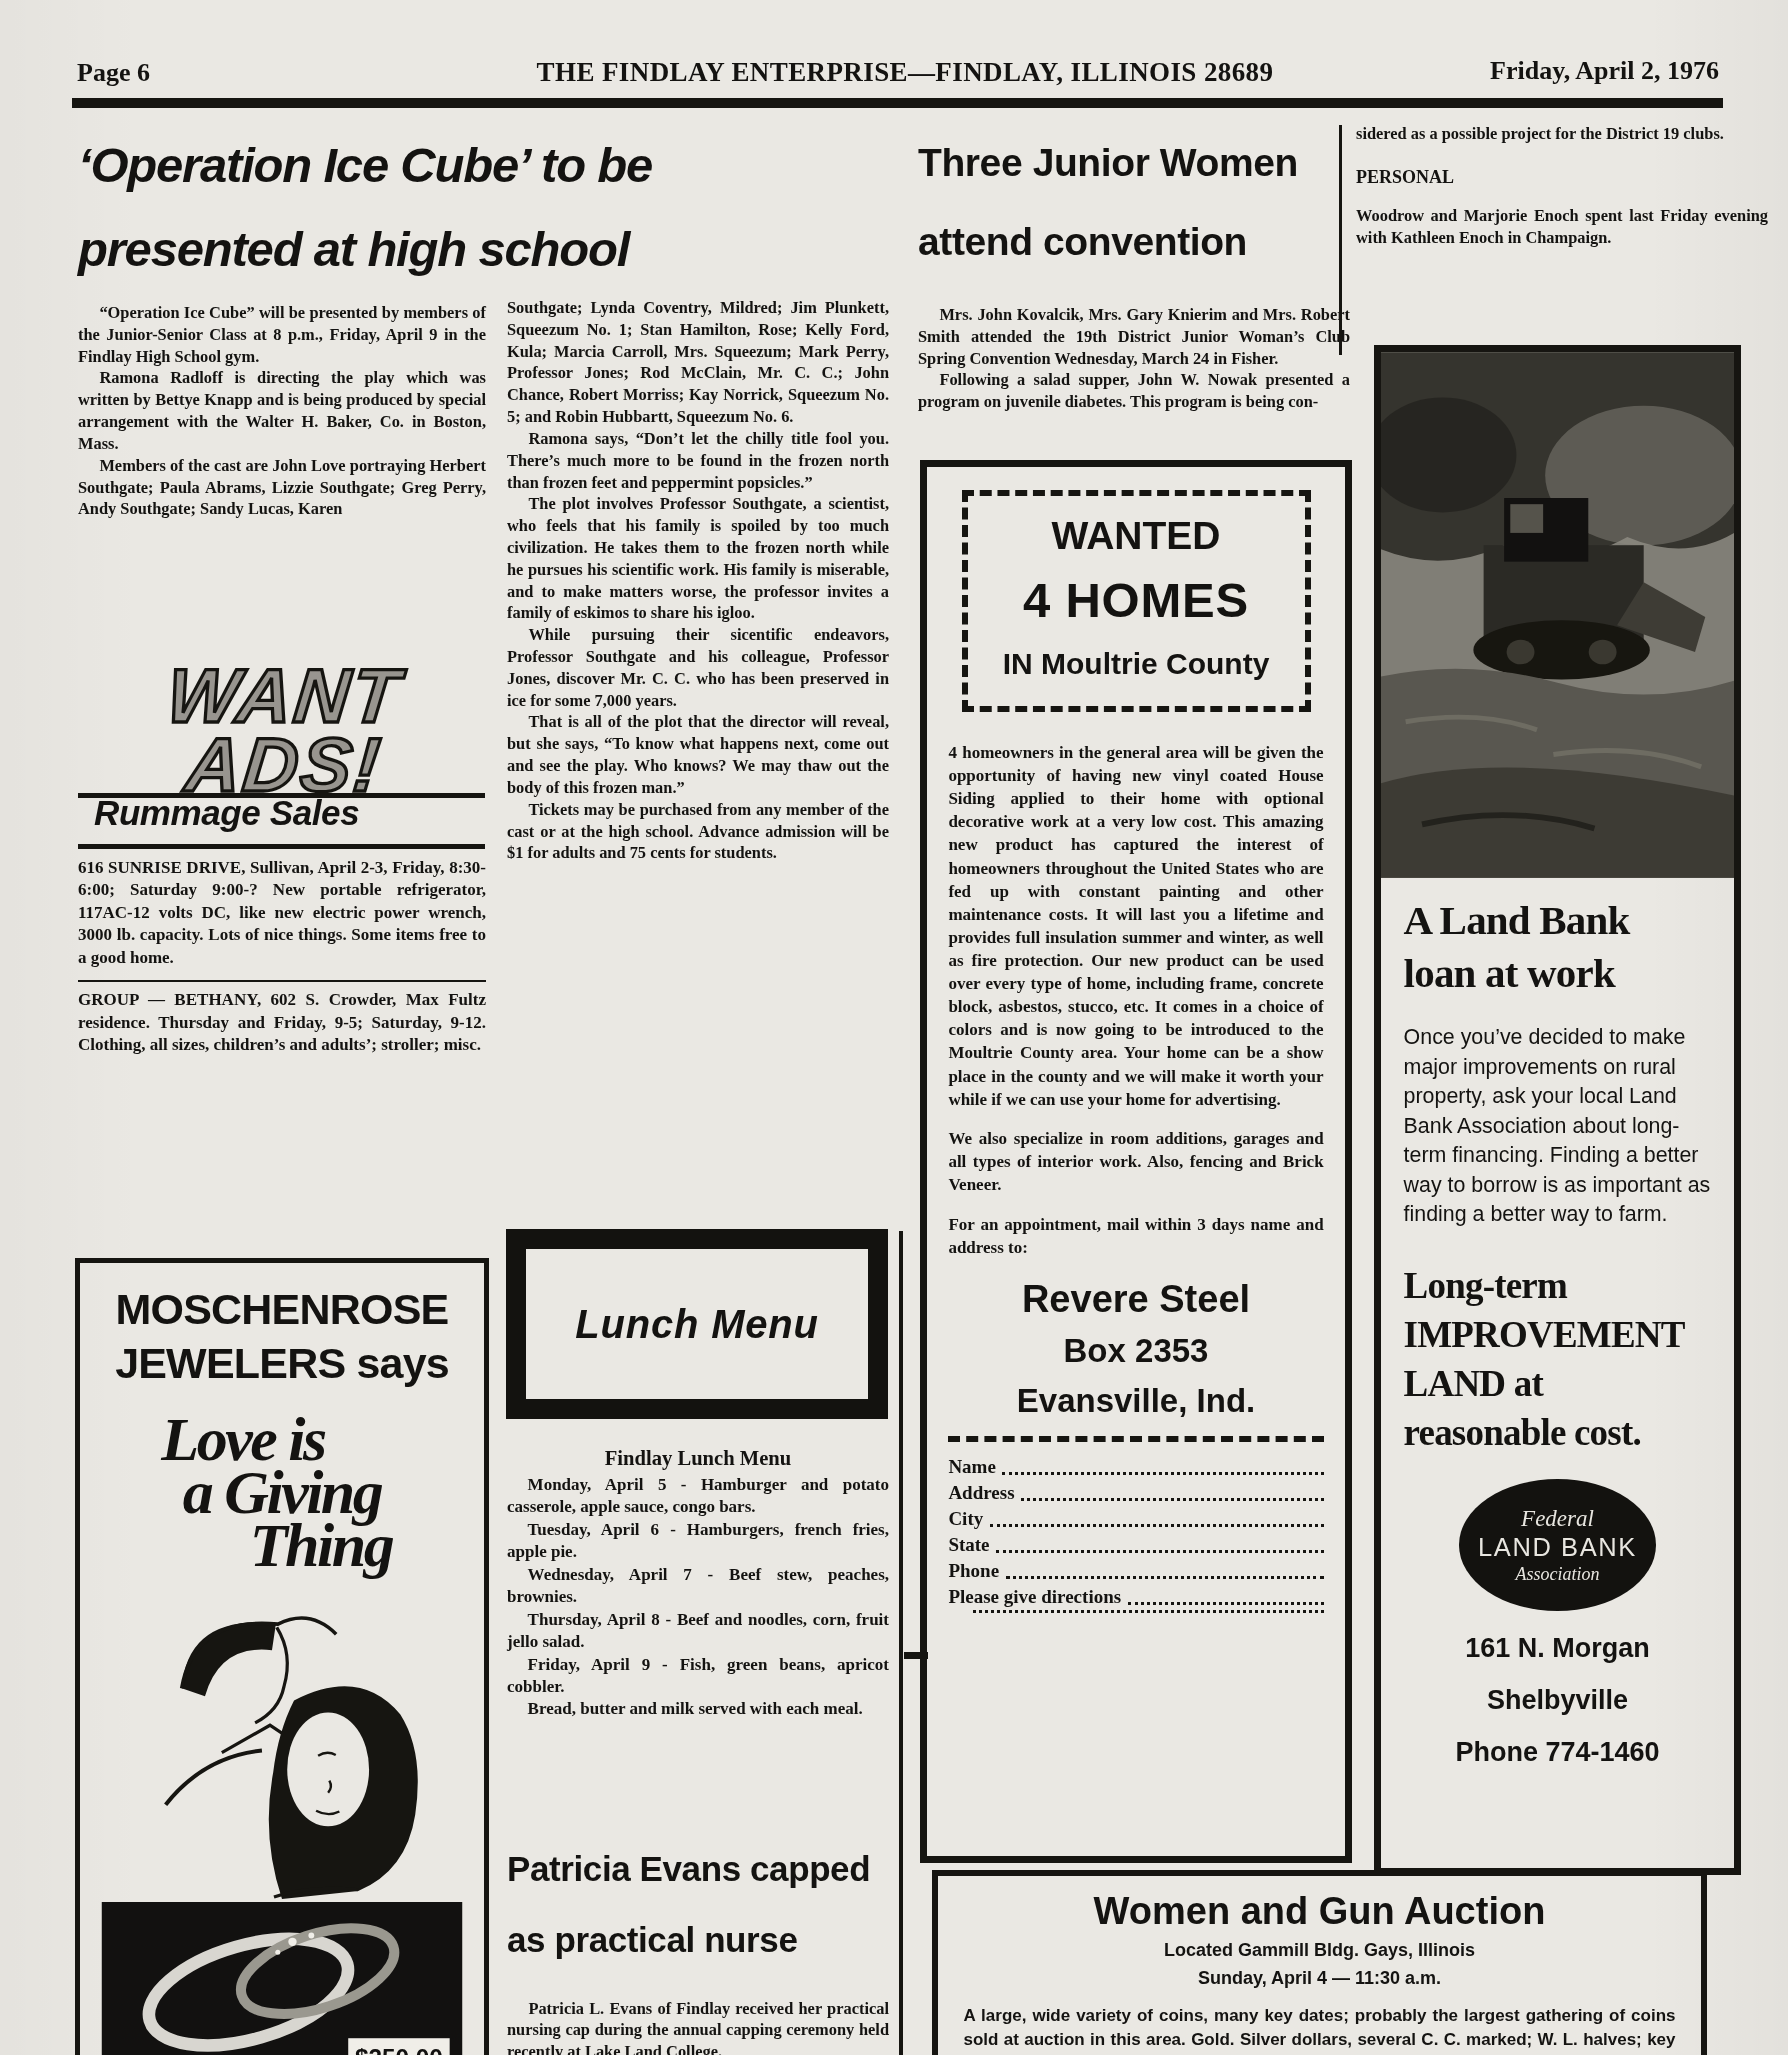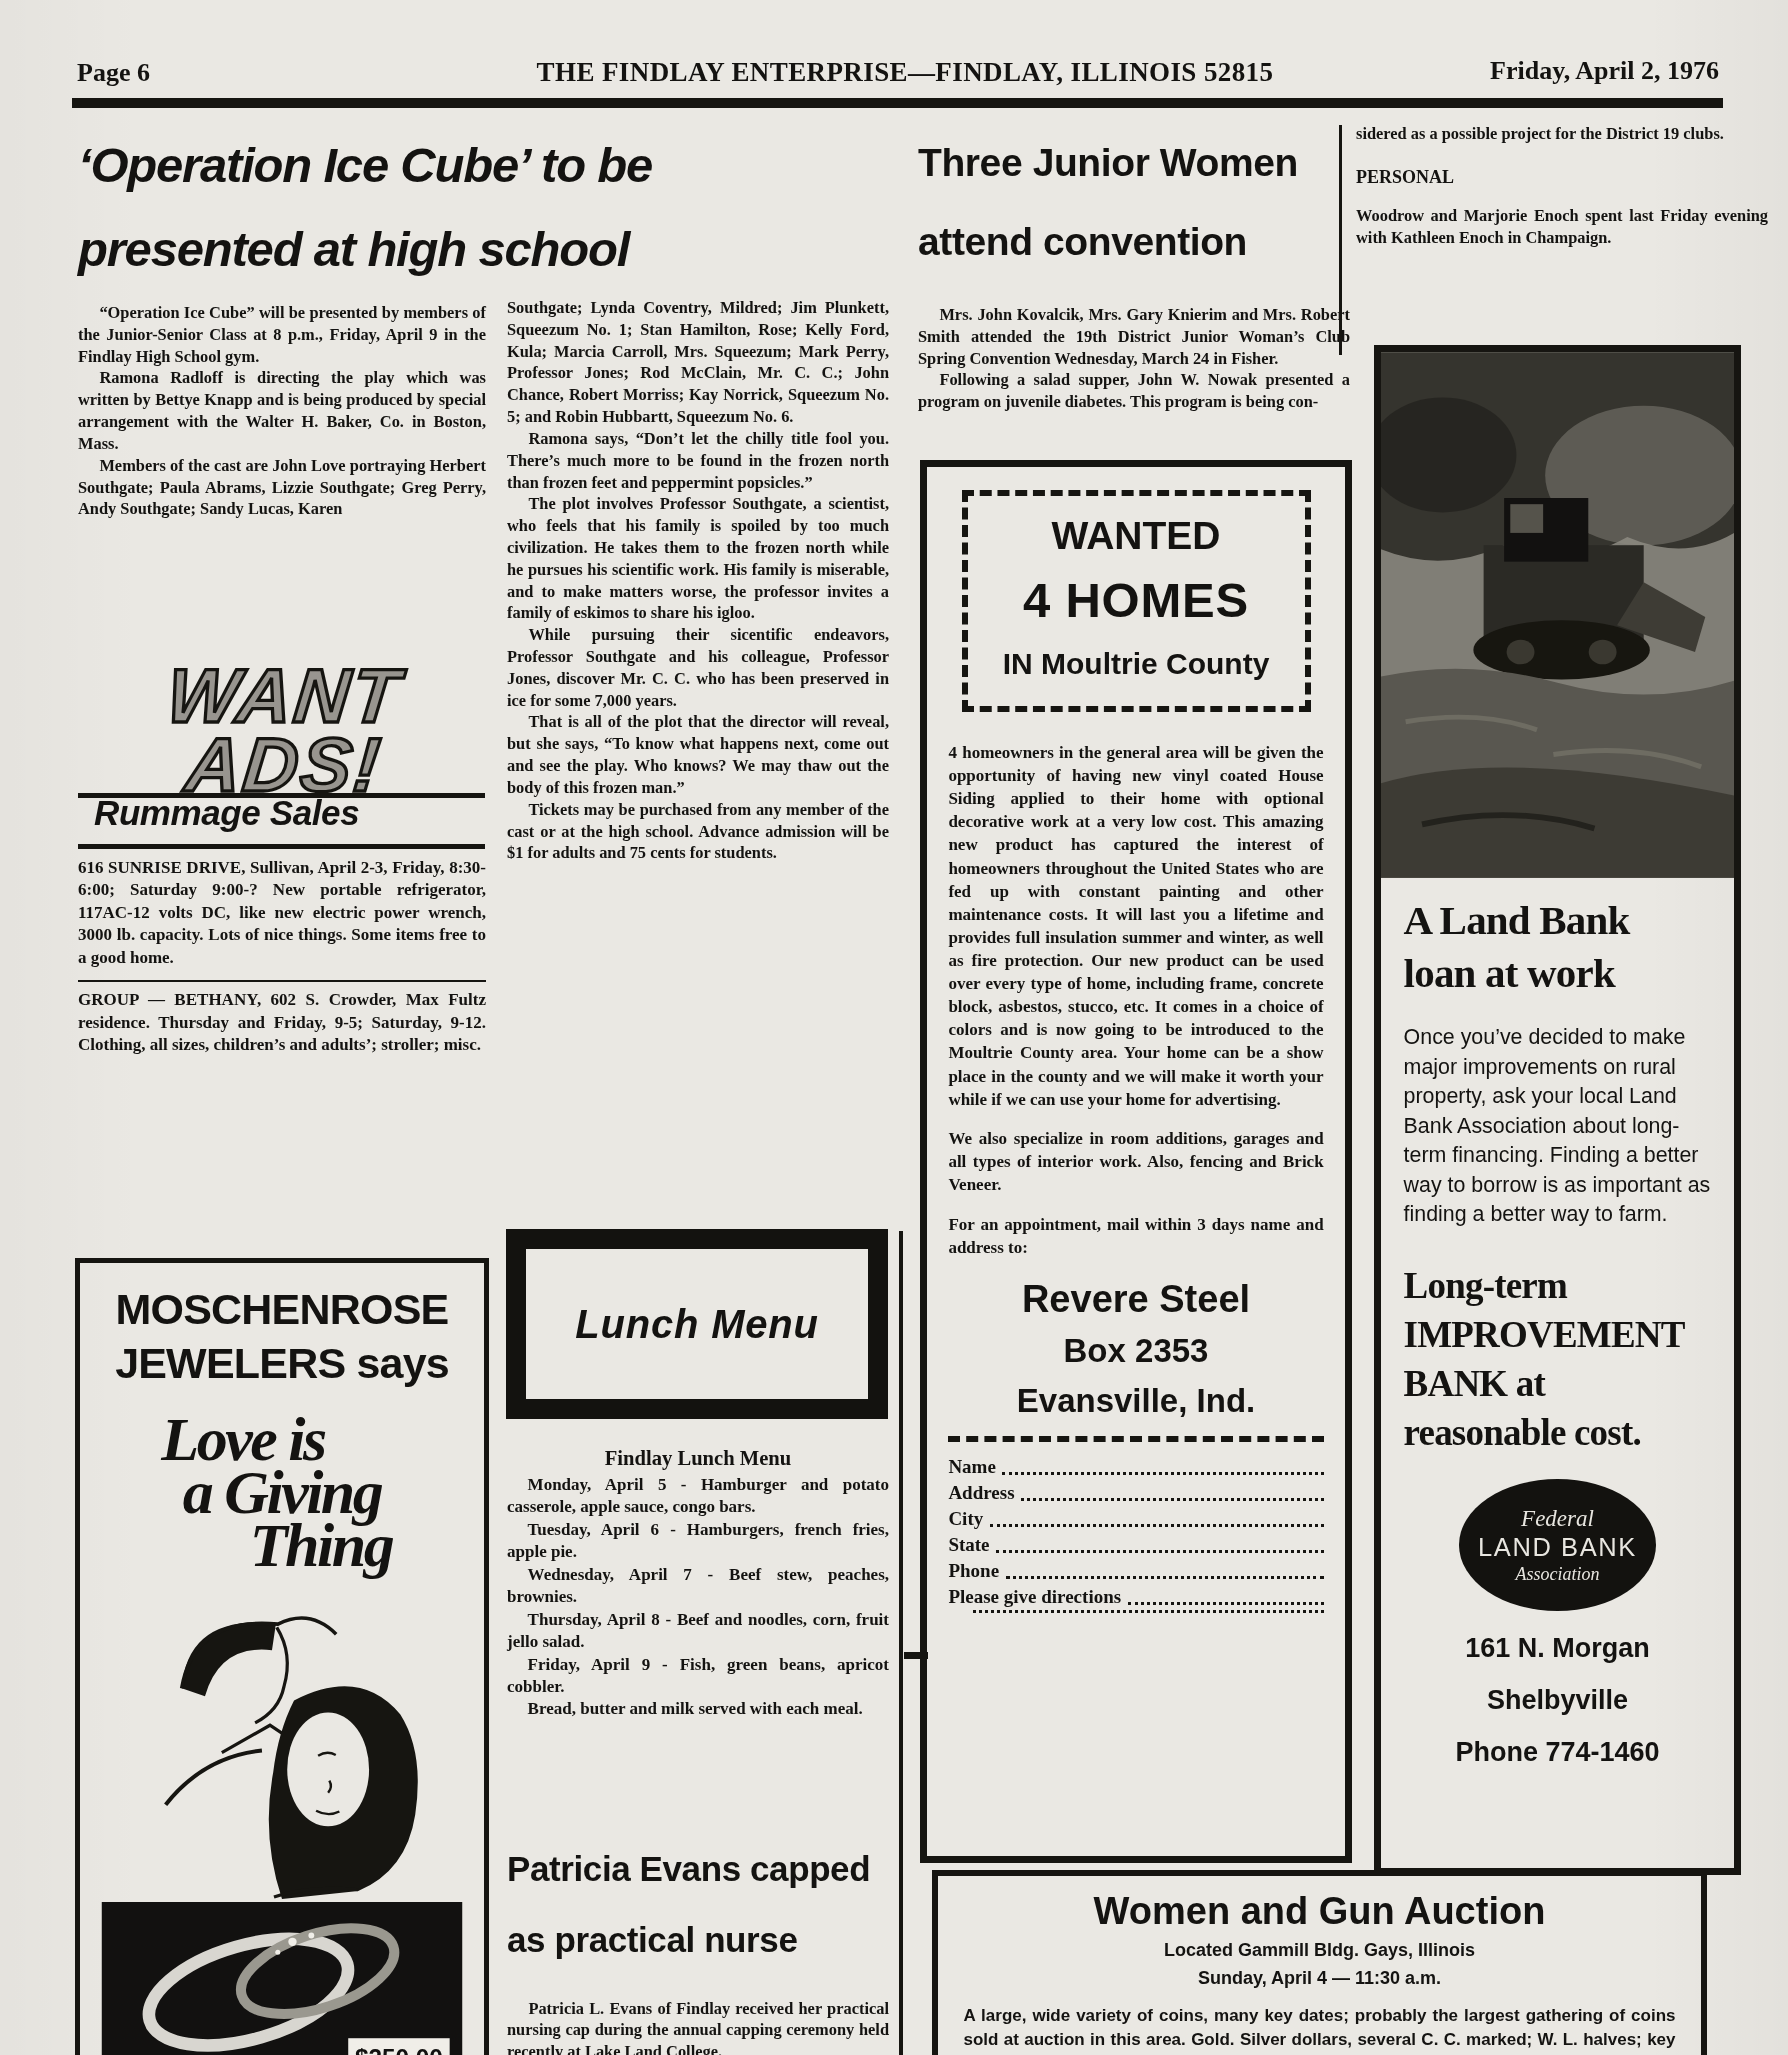--- a/index.html
+++ b/index.html
@@ -74,21 +74,21 @@
   
   .mj-says { font-family:"Liberation Sans",sans-serif; font-weight:bold; font-size:43px; line-height:1.25; letter-spacing:-0.8px; }
   .mj-script { font-weight:bold; font-style:italic; font-size:62px; line-height:53px; letter-spacing:-2.5px; }
 </style>
 </head>
 <body>
 
 <div id="page">
 
   <div class="abs hdr-txt" style="left:77px; top:58px;">Page 6</div>
-  <div class="abs hdr-txt masthead ctr" style="left:432px; top:57px; width:946px;">THE FINDLAY ENTERPRISE—FINDLAY, ILLINOIS 52815</div>
+  <div class="abs hdr-txt masthead ctr" style="left:432px; top:57px; width:946px;">THE FINDLAY ENTERPRISE—FINDLAY, ILLINOIS 28689</div>
   <div class="abs hdr-txt" style="right:70px; top:56px;">Friday, April 2, 1976</div>
   <div class="abs rule" style="left:72px; top:98px; width:1651px; height:10px;"></div>
 
   <div class="abs headline-xl" style="left:78px; top:123px; width:818px;">
     <div>‘Operation Ice Cube’ to be</div>
     <div>presented at high school</div>
   </div>
 
   <div class="abs art" style="left:78px; top:302px; width:408px;">
     <p>“Operation Ice Cube” will be presented by members of the Junior-Senior Class at 8 p.m., Friday, April 9 in the Findlay High School gym.</p>
@@ -280,21 +280,21 @@
     </svg>
     <div style="padding:16.4px 22.6px 0;">
       <div class="lb-head">
         <div>A Land Bank</div>
         <div>loan at work</div>
       </div>
       <div class="lb-body">Once you’ve decided to make major improvements on rural property, ask your local Land Bank Association about long-term financing. Finding a better way to borrow is as important as finding a better way to farm.</div>
       <div class="lb-loans" style="margin-top:31px;">
         <div>Long-term</div>
         <div>IMPROVEMENT</div>
-        <div>BANK at</div>
+        <div>LAND at</div>
         <div>reasonable cost.</div>
       </div>
       <div class="lb-oval">
         <div class="script">Federal</div>
         <div class="block">LAND BANK</div>
         <div class="script2">Association</div>
       </div>
       <div class="lb-addr">161 N. Morgan</div>
       <div class="lb-addr">Shelbyville</div>
       <div class="lb-addr">Phone 774-1460</div>

